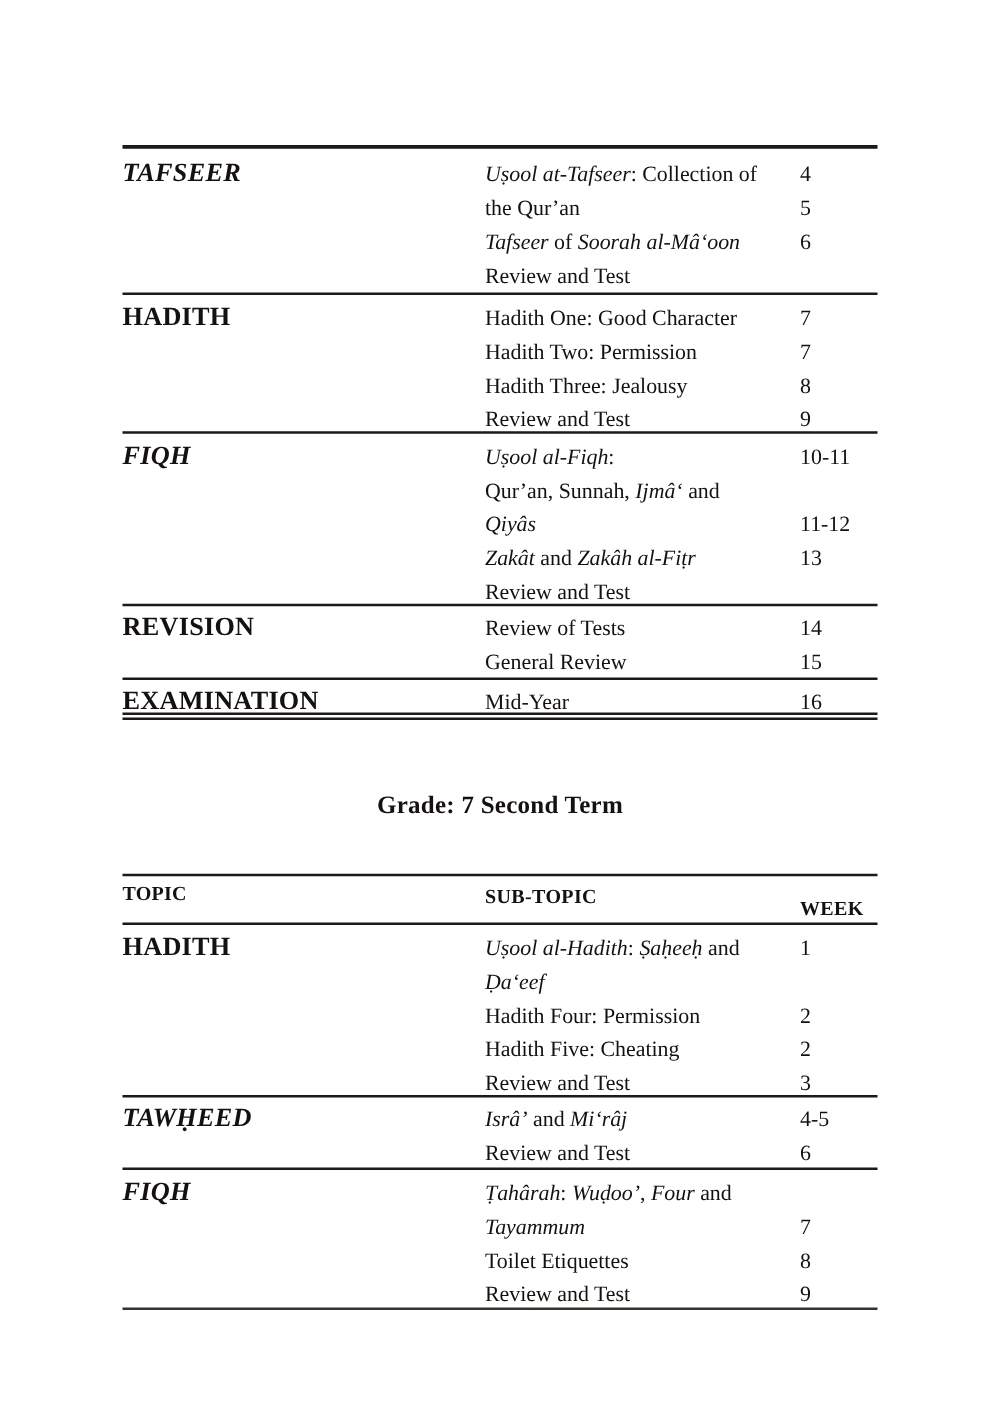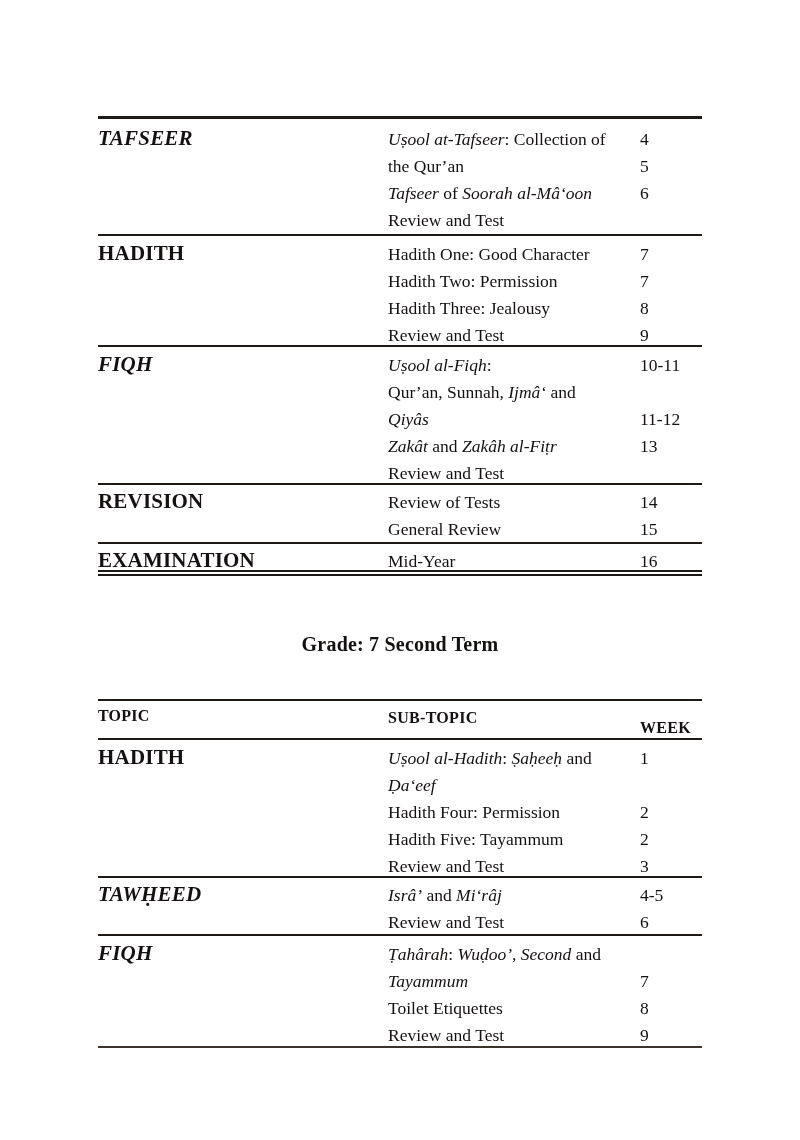--- a/index.html
+++ b/index.html
@@ -144,21 +144,21 @@
 
   <div class="rule thin" style="top:738px;"></div>
 
   <div class="tbl" style="top:745px;">
     <div class="row">
       <div class="topic">HADITH</div>
       <div class="lines">
         <div class="ln"><i>Uṣool al-Hadith</i>: <i>Ṣaḥeeḥ</i> and<span class="wk">1</span></div>
         <div class="ln"><i>Ḍaʻeef</i><span class="wk"></span></div>
         <div class="ln"><span>Hadith Four: Permission</span><span class="wk">2</span></div>
-        <div class="ln"><span>Hadith Five: Tayammum</span><span class="wk">2</span></div>
+        <div class="ln"><span>Hadith Five: Cheating</span><span class="wk">2</span></div>
         <div class="ln"><span>Review and Test</span><span class="wk">3</span></div>
       </div>
     </div>
   </div>
 
   <div class="rule thin" style="top:876px;"></div>
 
   <div class="tbl" style="top:882px;">
     <div class="row">
       <div class="topic ital">TAWḤEED</div>
@@ -168,21 +168,21 @@
       </div>
     </div>
   </div>
 
   <div class="rule thin" style="top:934px;"></div>
 
   <div class="tbl" style="top:941px;">
     <div class="row">
       <div class="topic ital">FIQH</div>
       <div class="lines">
-        <div class="ln"><i>Ṭahârah</i>: <i>Wuḍoo’</i>, <i>Second</i> and<span class="wk"></span></div>
+        <div class="ln"><i>Ṭahârah</i>: <i>Wuḍoo’</i>, <i>Four</i> and<span class="wk"></span></div>
         <div class="ln"><i>Tayammum</i><span class="wk">7</span></div>
         <div class="ln"><span>Toilet Etiquettes</span><span class="wk">8</span></div>
         <div class="ln"><span>Review and Test</span><span class="wk">9</span></div>
       </div>
     </div>
   </div>
 
   <div class="rule hair" style="top:1046px;"></div>
 
 </div>

